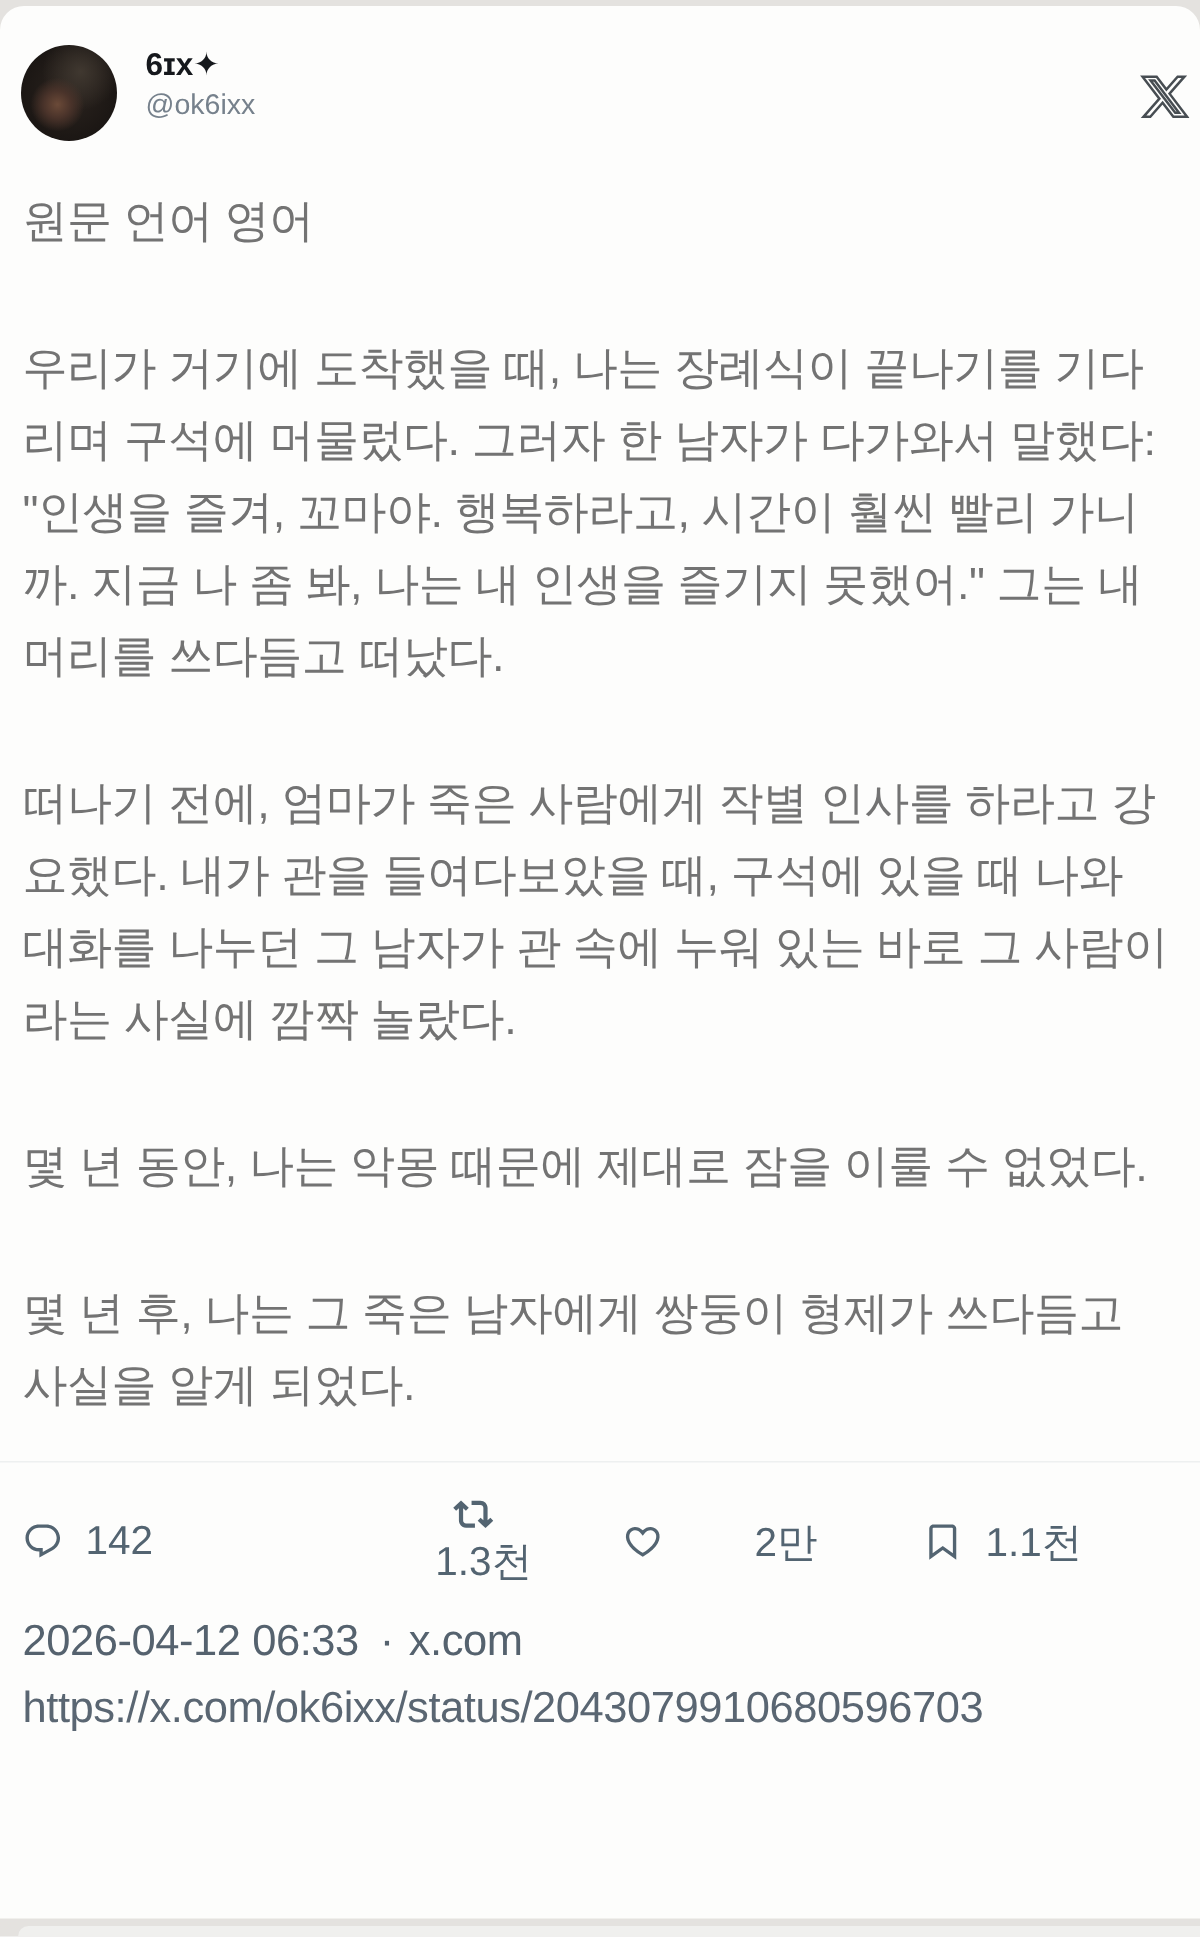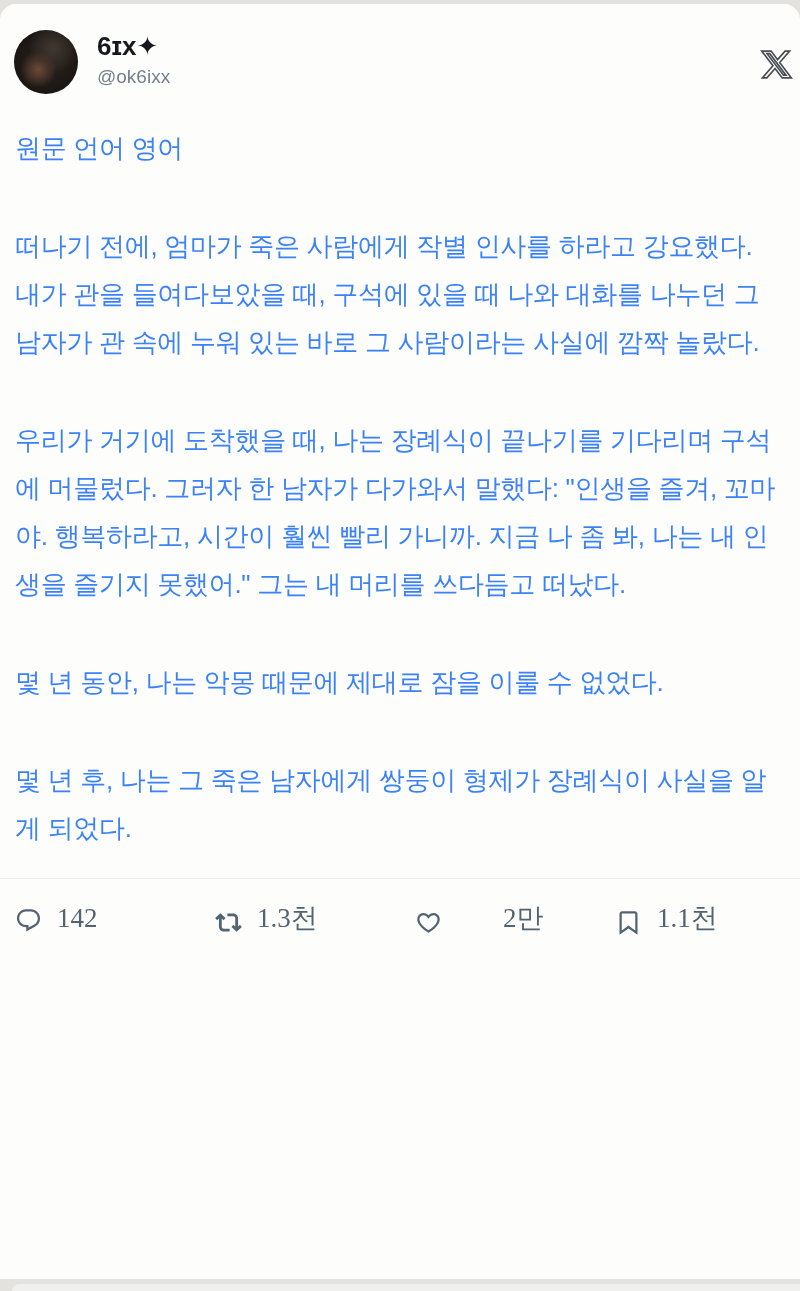--- a/index.html
+++ b/index.html
@@ -24,41 +24,41 @@
   .header { position:relative; padding:26px 15px 0 14px; display:flex; align-items:flex-start; }
   .avatar {
     width:64px; height:64px; border-radius:50%;
     background:
       radial-gradient(circle at 38% 62%, #6b4a38 0%, #4a332a 16%, rgba(0,0,0,0) 32%),
       radial-gradient(circle at 62% 28%, #403830 0%, rgba(0,0,0,0) 42%),
       radial-gradient(circle at 50% 50%, #2b241f 0%, #1d1815 62%, #141110 100%);
     flex:0 0 auto;
   }
   .name-block { margin-left:19px; padding-top:1px; }
-  .display-name { font-size:26px; font-weight:700; color:#15181c; letter-spacing:0; }
+  .display-name { font-size:21px; font-weight:700; color:#15181c; letter-spacing:0; }
   .handle { font-size:19px; color:#76818c; margin-top:4px; }
   .x-logo { position:absolute; right:7px; top:44px; }
   
   .body-text { padding:0 15px; margin-top:30px; }
   .body-text p {
-    font-size:26px; line-height:48px; color:#3b82f6;
+    font-size:30px; line-height:48px; color:#737373;
     letter-spacing:-0.3px;
     margin:0 0 50px 0;
   }
   .body-text p:last-child { margin-bottom:0; }
   
   .engage {
     margin-top:26px;
     border-top:1px solid #eef0f0;
     padding:21px 15px 13px 15px;
     display:flex; align-items:center;
   }
-  .engage-item { display:flex; align-items:flex-end; color:#536471;font-family:Liberation Serif, serif; }
+  .engage-item { display:flex; align-items:center; color:#536471; }
   .engage-item .cnt { font-size:27px; margin-left:15px; color:#536471; }
-  .w1 { width:200px; } .w2 { width:200px; } .w3 { width:200px;gap:46px; }
+  .w1 { width:200px; } .w2 { width:200px;flex-direction:column; } .w3 { width:200px;gap:46px; }
   .engage svg { display:block; }
   
   .footer { padding:6px 15px 0 15px; }
   .date-row { font-size:29px; color:#55626e; letter-spacing:-0.3px; }
   .date-row .sep { margin:0 10px 0 14px; }
   .url-row { font-size:29px; color:#5a6672; margin-top:12px; letter-spacing:-0.3px; }
 </style>
 </head>
 <body>
 
@@ -72,24 +72,24 @@
     </div>
     <div class="x-logo">
       <svg width="33" height="33" viewBox="0 0 24 24" fill="none" stroke="#474d52" stroke-width="1.2">
         <path d="M18.244 2.25h3.308l-7.227 8.26 8.502 11.24H16.17l-5.214-6.817L4.99 21.75H1.68l7.73-8.835L1.254 2.25H8.08l4.713 6.231zm-1.161 17.52h1.833L7.084 4.126H5.117z"></path>
       </svg>
     </div>
   </div>
 
   <div class="body-text">
     <p>원문 언어 영어</p>
+    <p>우리가 거기에 도착했을 때, 나는 장례식이 끝나기를 기다리며 구석에 머물렀다. 그러자 한 남자가 다가와서 말했다: "인생을 즐겨, 꼬마야. 행복하라고, 시간이 훨씬 빨리 가니까. 지금 나 좀 봐, 나는 내 인생을 즐기지 못했어." 그는 내 머리를 쓰다듬고 떠났다.</p>
     <p>떠나기 전에, 엄마가 죽은 사람에게 작별 인사를 하라고 강요했다. 내가 관을 들여다보았을 때, 구석에 있을 때 나와 대화를 나누던 그 남자가 관 속에 누워 있는 바로 그 사람이라는 사실에 깜짝 놀랐다.</p>
-    <p>우리가 거기에 도착했을 때, 나는 장례식이 끝나기를 기다리며 구석에 머물렀다. 그러자 한 남자가 다가와서 말했다: "인생을 즐겨, 꼬마야. 행복하라고, 시간이 훨씬 빨리 가니까. 지금 나 좀 봐, 나는 내 인생을 즐기지 못했어." 그는 내 머리를 쓰다듬고 떠났다.</p>
     <p>몇 년 동안, 나는 악몽 때문에 제대로 잠을 이룰 수 없었다.</p>
-    <p>몇 년 후, 나는 그 죽은 남자에게 쌍둥이 형제가 장례식이 사실을 알게 되었다.</p>
+    <p>몇 년 후, 나는 그 죽은 남자에게 쌍둥이 형제가 쓰다듬고 사실을 알게 되었다.</p>
   </div>
 
   <div class="engage">
     <div class="engage-item w1">
       <span>
         <svg width="27" height="27" viewBox="0 0 24 24" fill="#536471">
           <path d="M1.751 10c0-4.42 3.584-8 8.005-8h4.366c4.49 0 8.129 3.64 8.129 8.13 0 2.96-1.607 5.68-4.196 7.11l-8.054 4.46v-3.69h-.067c-4.49.1-8.183-3.51-8.183-8.01zm8.005-6c-3.317 0-6.005 2.69-6.005 6 0 3.37 2.77 6.08 6.138 6.01l.351-.01h1.761v2.3l5.087-2.81c1.951-1.08 3.163-3.13 3.163-5.36 0-3.39-2.744-6.13-6.129-6.13H9.756z"></path>
         </svg>
       </span>
       <span class="cnt">142</span>
@@ -113,16 +113,22 @@
     <div class="engage-item">
       <span>
         <svg width="27" height="27" viewBox="0 0 24 24" fill="#536471">
           <path d="M4 4.5C4 3.12 5.119 2 6.5 2h11C18.881 2 20 3.12 20 4.5v18.44l-8-5.71-8 5.71V4.5zM6.5 4c-.276 0-.5.22-.5.5v14.56l6-4.29 6 4.29V4.5c0-.28-.224-.5-.5-.5h-11z"></path>
         </svg>
       </span>
       <span class="cnt">1.1천</span>
     </div>
   </div>
 
+  <div class="footer">
+    <div class="date-row">
+      <span>2026-04-12 06:33</span><span class="sep">·</span><span>x.com</span>
+    </div>
+    <div class="url-row">https://x.com/ok6ixx/status/2043079910680596703</div>
+  </div>
 
 </div>
 
 <div class="next-card-strip"></div>
 
 </body></html>

